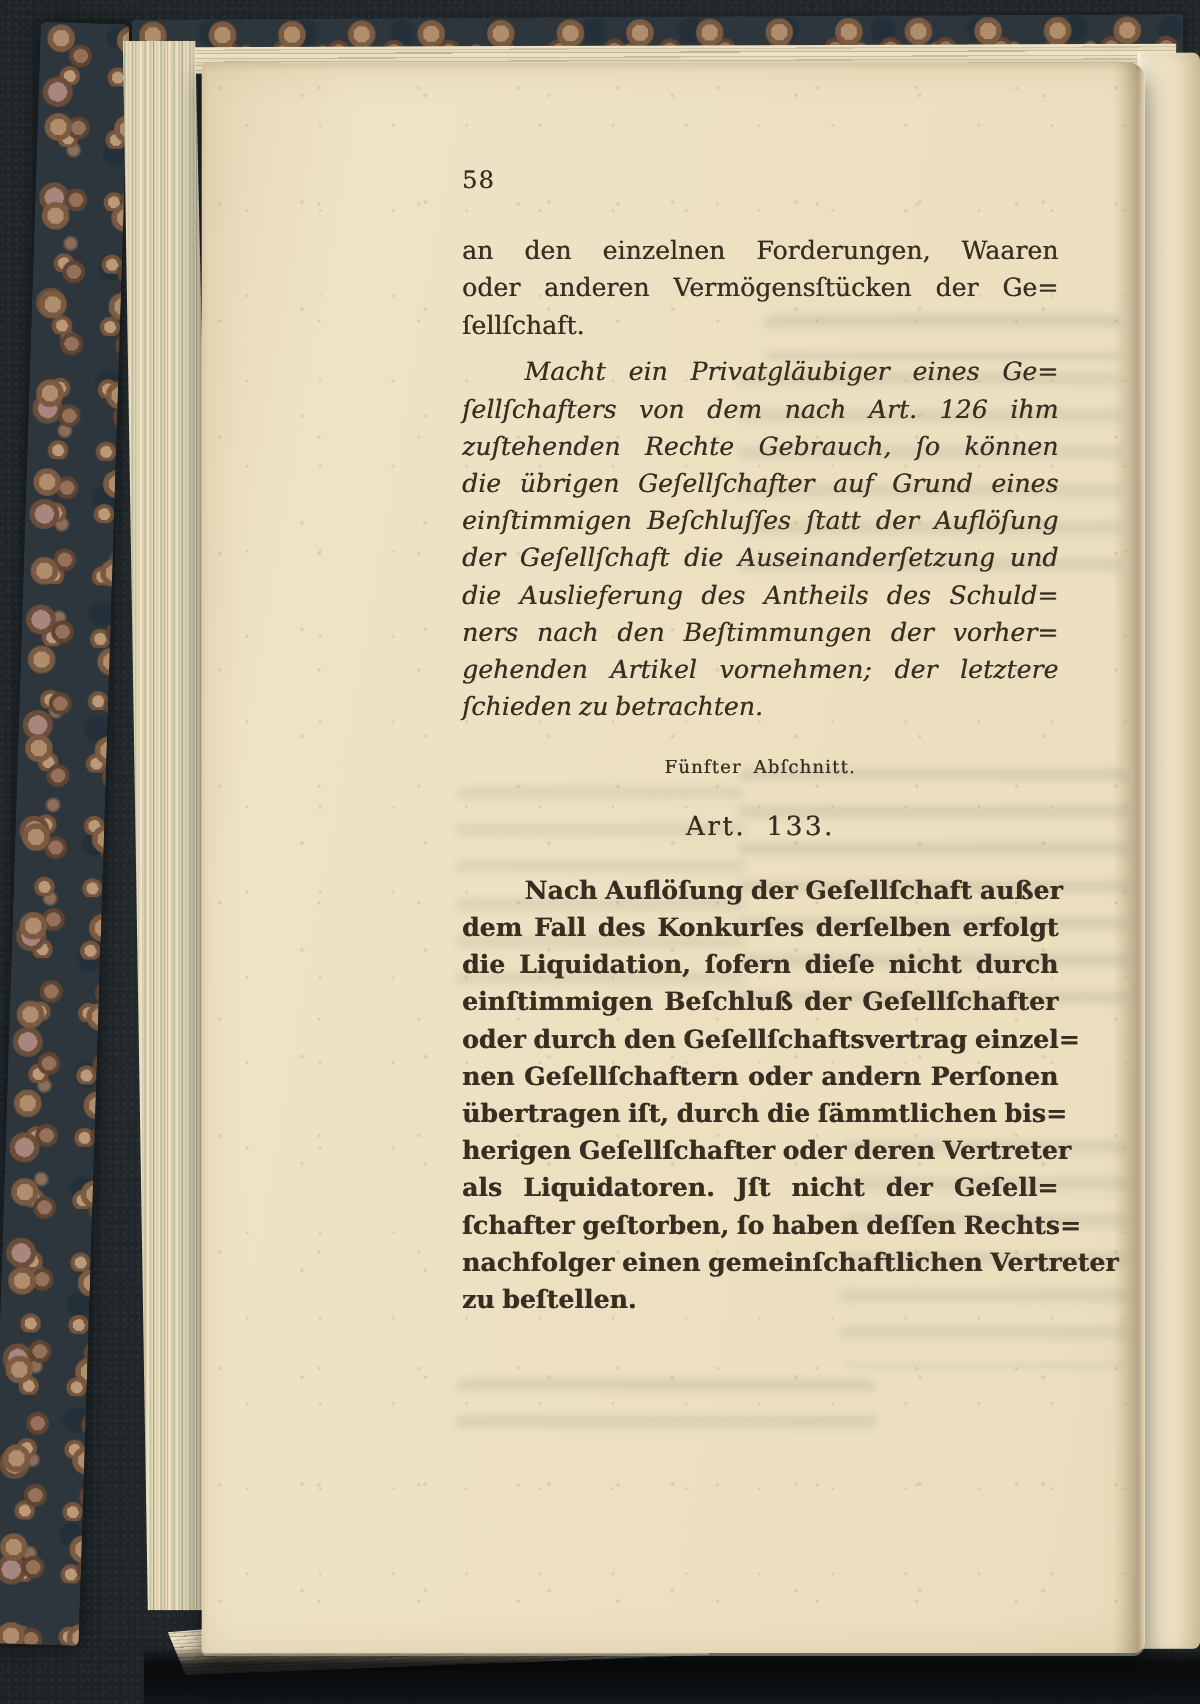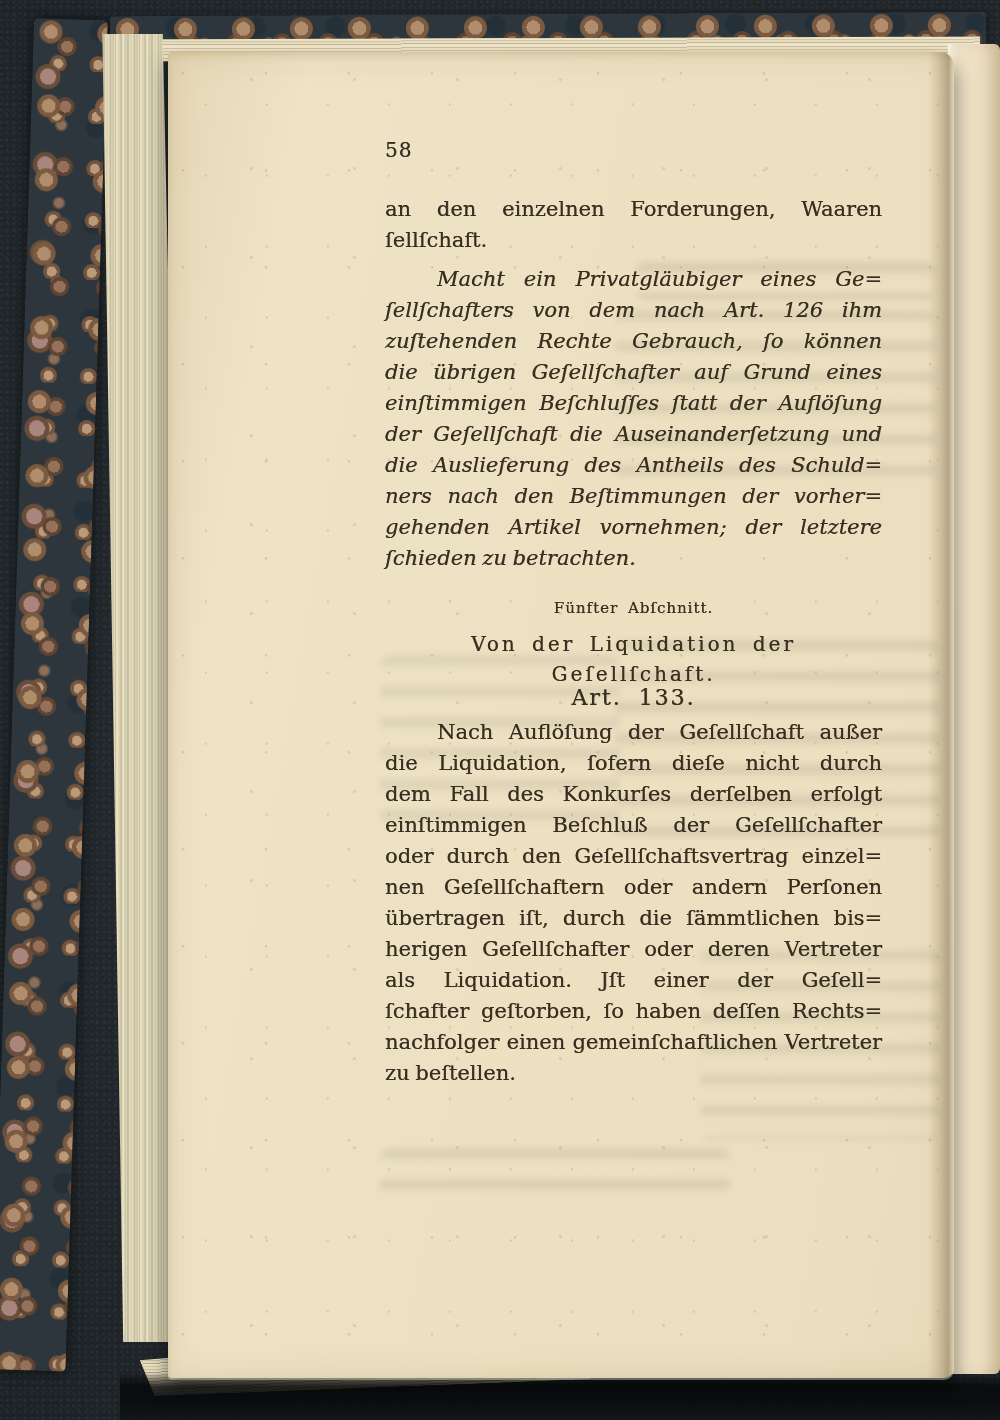--- a/index.html
+++ b/index.html
@@ -113,21 +113,21 @@
   .first-indent{padding-left:52px;}
   .art-heading{margin-top:12px;height:34px;line-height:34px;text-align:center;
     font-size:22px;letter-spacing:2px;word-spacing:8px;}
   .art-heading.second{margin-top:22px;}
   .kicker{margin-top:22px;height:24px;line-height:24px;text-align:center;
     font-size:15px;letter-spacing:1px;word-spacing:4px;}
   .section-title{margin-top:9px;height:30px;line-height:30px;text-align:center;
     font-size:20px;letter-spacing:3px;word-spacing:5px;}
   .para{margin-top:0;}
   .para.indented{margin-top:8px;font-style:italic;}
-  .para.indented2{margin-top:2px;}
+  .para.indented2{margin-top:19px;font-weight:bold;}
 </style>
 </head>
 <body>
 
 <div id="canvas">
   <div class="backdrop"></div>
 
   <div class="cover-left marble"></div>
   <div class="cover-top marble"></div>
 
@@ -148,52 +148,52 @@
     <div class="crease"></div>
 
     <div class="text-column">
 
       <div class="header-row">
         <span class="pagenum">58</span>
       </div>
 
       <div class="para">
         <div class="jline">an den einzelnen Forderungen, Waaren</div>
+        <div class="jline">oder anderen Vermögensſtücken der Ge=</div>
         <div class="jline jlast">ſellſchaft.</div>
       </div>
 
 
       <div class="para indented">
         <div class="jline first-indent">Macht ein Privatgläubiger eines Ge=</div>
         <div class="jline">ſellſchafters von dem nach Art. 126 ihm</div>
         <div class="jline">zuſtehenden Rechte Gebrauch, ſo können</div>
         <div class="jline">die übrigen Geſellſchafter auf Grund eines</div>
         <div class="jline">einſtimmigen Beſchluſſes ſtatt der Auflöſung</div>
         <div class="jline">der Geſellſchaft die Auseinanderſetzung und</div>
         <div class="jline">die Auslieferung des Antheils des Schuld=</div>
         <div class="jline">ners nach den Beſtimmungen der vorher=</div>
         <div class="jline">gehenden Artikel vornehmen; der letztere</div>
         <div class="jline jlast">ſchieden zu betrachten.</div>
       </div>
 
       <div class="kicker">Fünfter Abſchnitt.</div>
-      <div class="section-title">Von der Liquidation der Geſellſchaft.</div>
 
       <div class="art-heading second">Art. 133.</div>
 
       <div class="para indented2">
         <div class="jline first-indent">Nach Auflöſung der Geſellſchaft außer</div>
+        <div class="jline">dem Fall des Konkurſes derſelben erfolgt</div>
         <div class="jline">die Liquidation, ſofern dieſe nicht durch</div>
-        <div class="jline">dem Fall des Konkurſes derſelben erfolgt</div>
         <div class="jline">einſtimmigen Beſchluß der Geſellſchafter</div>
         <div class="jline">oder durch den Geſellſchaftsvertrag einzel=</div>
         <div class="jline">nen Geſellſchaftern oder andern Perſonen</div>
         <div class="jline">übertragen iſt, durch die ſämmtlichen bis=</div>
         <div class="jline">herigen Geſellſchafter oder deren Vertreter</div>
-        <div class="jline">als Liquidation. Jſt einer der Geſell=</div>
+        <div class="jline">als Liquidatoren. Jſt nicht der Geſell=</div>
         <div class="jline">ſchafter geſtorben, ſo haben deſſen Rechts=</div>
         <div class="jline">nachfolger einen gemeinſchaftlichen Vertreter</div>
         <div class="jline jlast">zu beſtellen.</div>
       </div>
 
     </div>
   </div>
 </div>
 
 </body></html>

